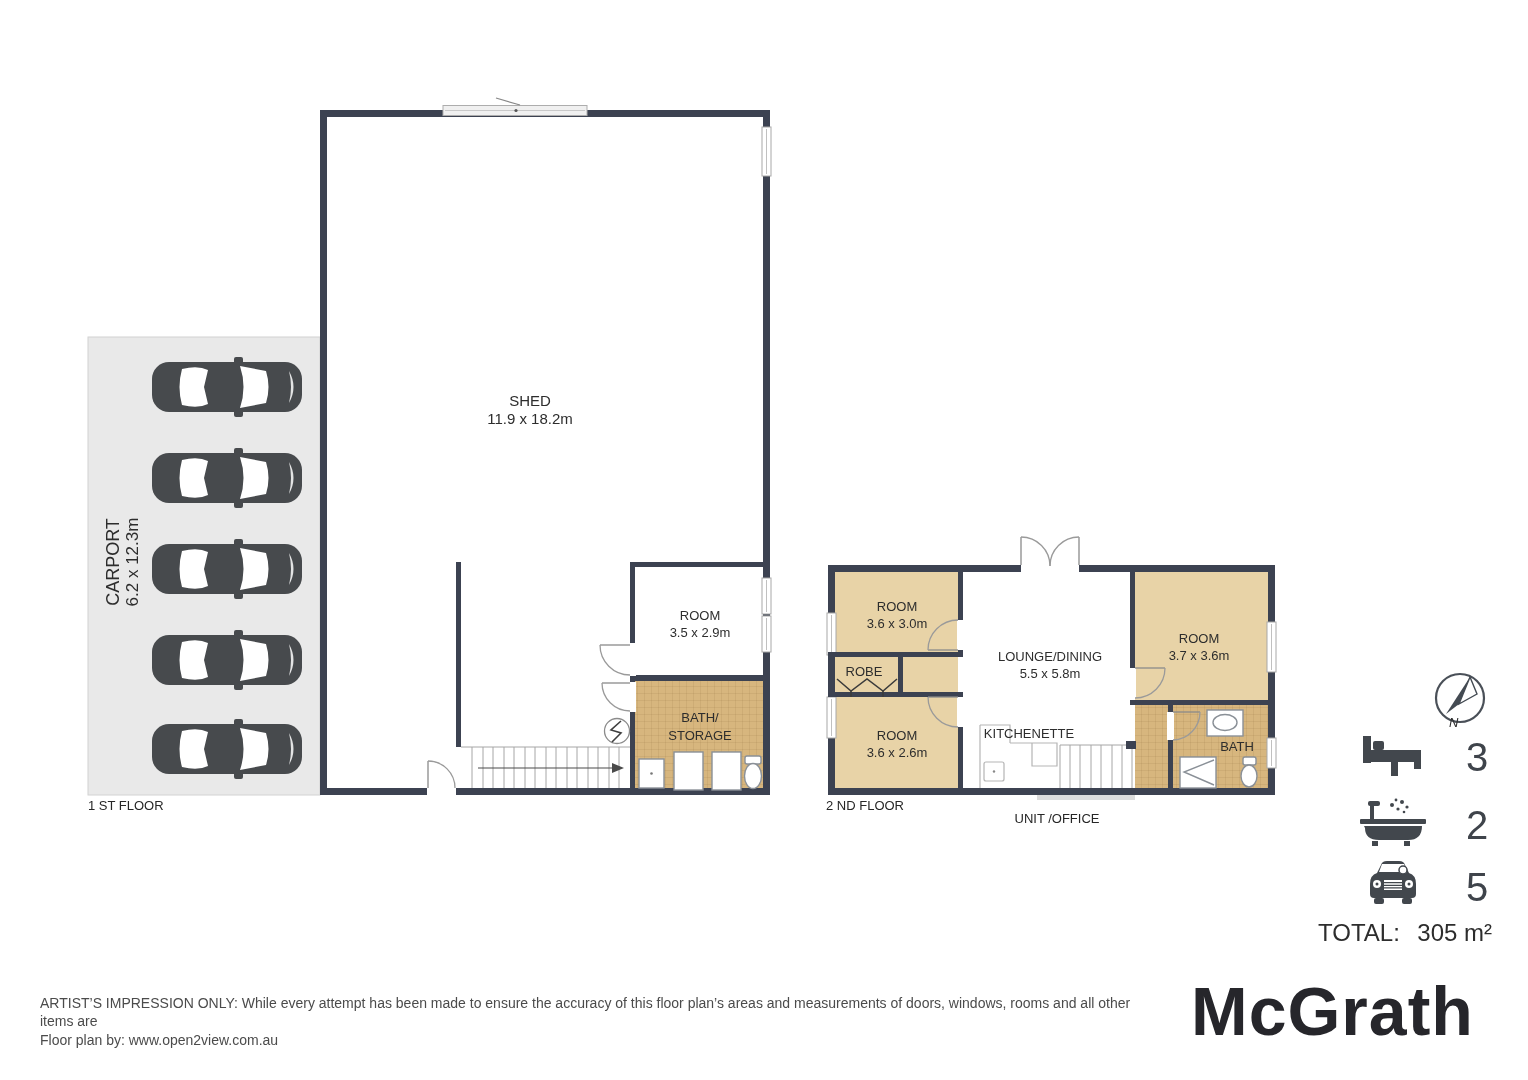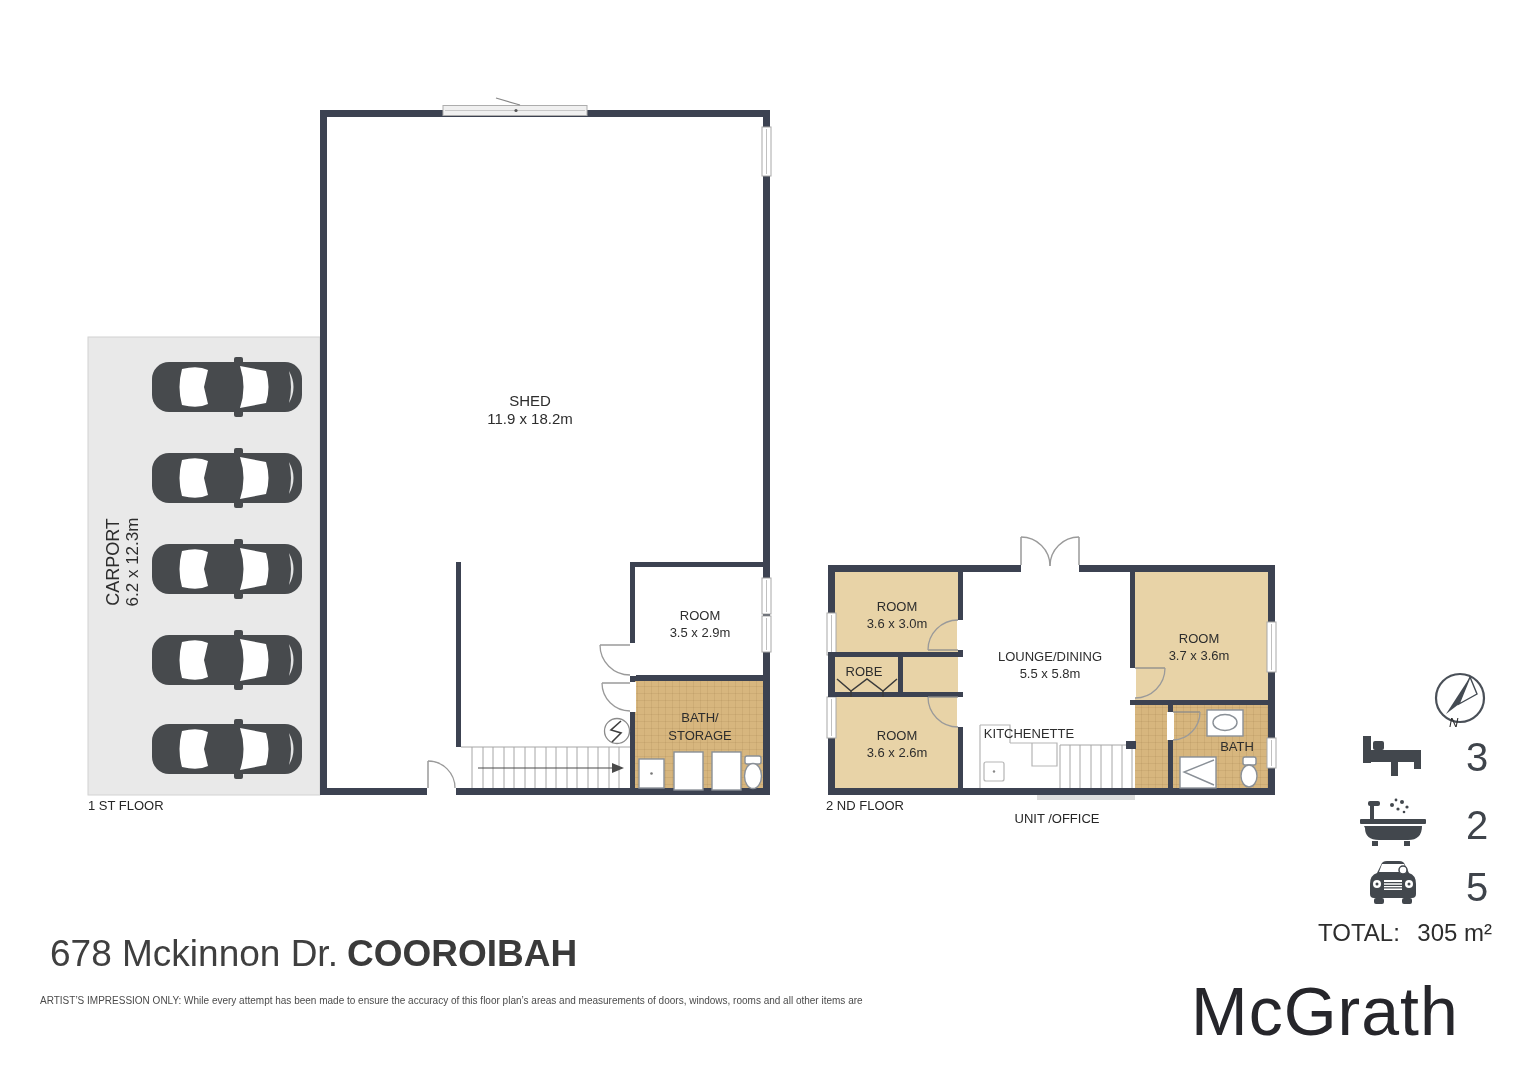--- a/index.html
+++ b/index.html
@@ -15,23 +15,23 @@
   .fix{fill:#fff;stroke:#8a9097;stroke-width:1.4;}
   .stairline{stroke:#a6a6a6;stroke-width:1;}
   .counter{fill:none;stroke:#b5b5b5;stroke-width:1.2;}
   .roomlbl{font-size:13px;}
   .floorlbl{font-size:13px;fill:#262626;}
   .icon{fill:#42474d;}
   .num{font-size:40px;fill:#3f444b;}
   .title{position:absolute;left:50px;top:933px;font-size:37px;color:#3f3f3f;white-space:nowrap;}
   .title .street{font-weight:400;}
   .title .suburb{font-weight:700;margin-left:9px;color:#3a3a3a;}
-  .disclaimer{position:absolute;left:40px;top:994px;width:1110px;font-size:10px;
+  .disclaimer{position:absolute;left:40px;top:994px;width:1110px;font-size:14px;
               line-height:1.32;color:#4b4b4b;}
-  .brand{position:absolute;left:1191px;top:972px;font-size:68px;font-weight:400;
+  .brand{position:absolute;left:1191px;top:972px;font-size:68px;font-weight:700;
          color:#26262b;letter-spacing:1px;}
 </style>
 </head>
 <body>
 
 <div id="canvas">
 
 <svg width="1528" height="1080" viewBox="0 0 1528 1080">
   <defs>
     <pattern id="tile" width="7" height="7" patternUnits="userSpaceOnUse">
@@ -299,23 +299,21 @@
       <rect class="icon" x="8" y="40" width="10" height="6" rx="2"></rect>
       <rect class="icon" x="36" y="40" width="10" height="6" rx="2"></rect>
     </g>
     <text class="num" x="1477" y="901" text-anchor="middle">5</text>
 
     <text x="1318" y="941" font-size="24" fill="#3c4148">TOTAL:</text>
     <text x="1492" y="941" font-size="24" fill="#3c4148" text-anchor="end">305 m²</text>
   </g>
 </svg>
 
-  <div class="title">
-    <span class="street">678 Mckinnon Dr.</span><span class="suburb">COOROIBAH</span>
-  </div>
 
   <div class="disclaimer">
     <div>ARTIST’S IMPRESSION ONLY: While every attempt has been made to ensure the accuracy of this floor plan’s areas and measurements of doors, windows, rooms and all other items are</div>
+    <div>Floor plan by: www.open2view.com.au</div>
   </div>
 
   <div class="brand">McGrath</div>
 
 </div>
 
 </body></html>

